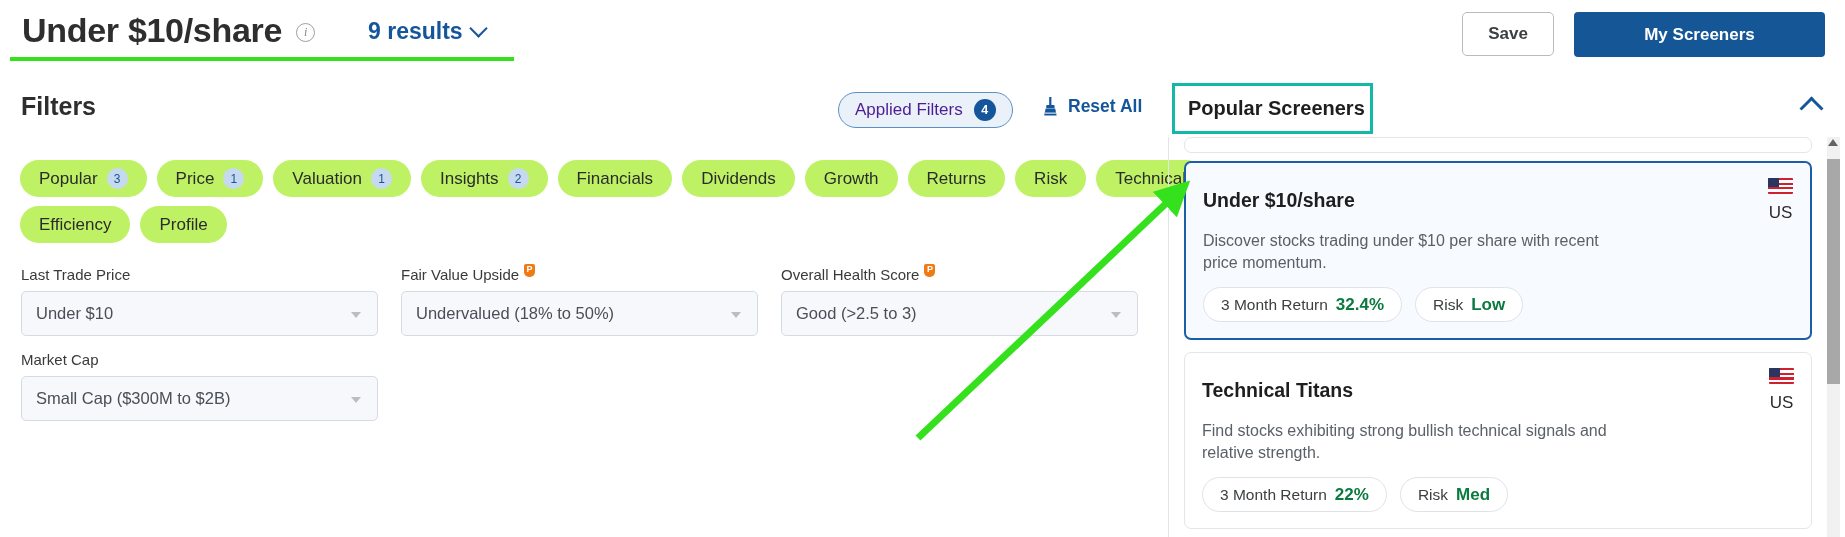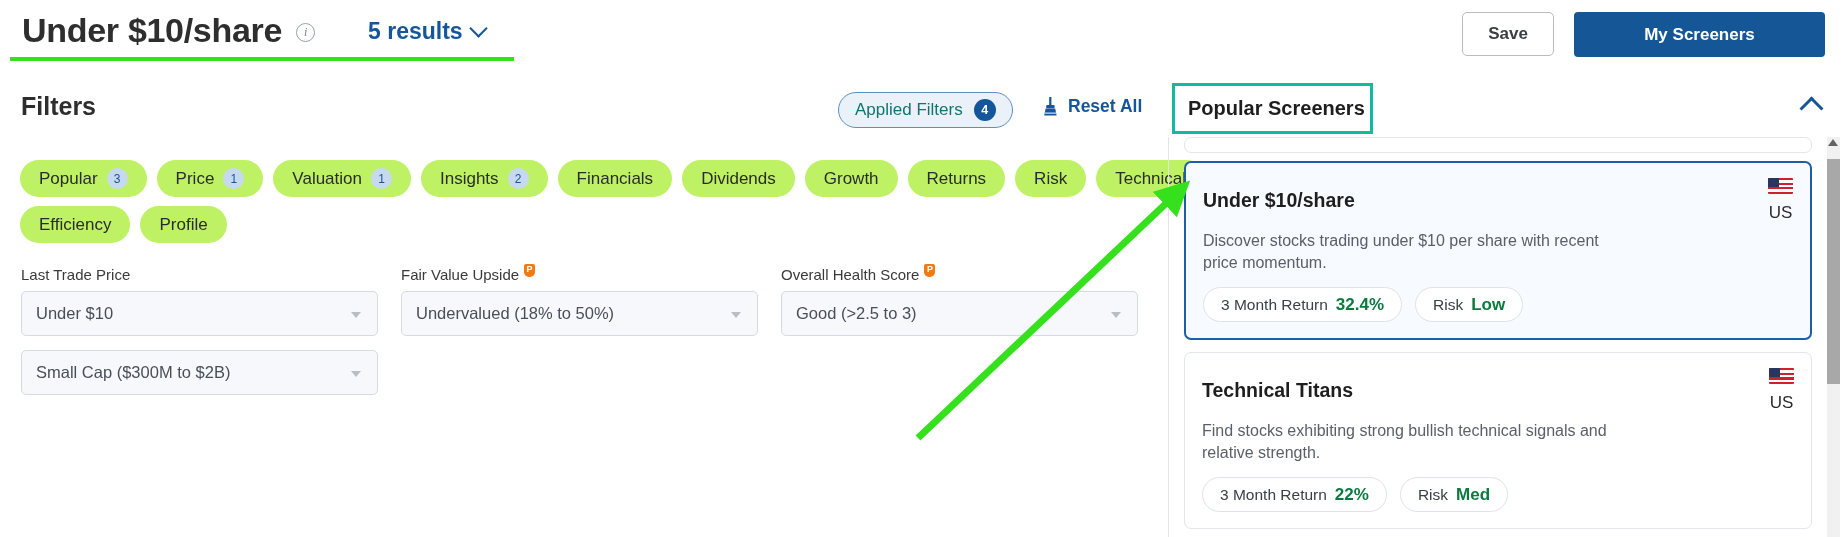--- a/index.html
+++ b/index.html
@@ -62,21 +62,21 @@
   .filters-heading {
     position: absolute; left: 21px; top: 10px;
     font-size: 25px; font-weight: bold; color: #2e2e2e;
   }
   .applied-pill {
     position: absolute; left: 838px; top: 10px;
     height: 36px; padding: 0 16px; border-radius: 18px;
     border: 1px solid #5b90c6; background: #eaf1f8;
     display: flex; align-items: center; gap: 11px; cursor: pointer;
   }
-  .applied-pill .lbl { font-size: 17px; color: #0f766e; }
+  .applied-pill .lbl { font-size: 17px; color: #4c1d95; }
   .applied-pill .cnt {
     width: 22px; height: 22px; border-radius: 50%; background: #15569b;
     color: #fff; font-size: 12.5px; font-weight: bold;
     display: flex; align-items: center; justify-content: center;
   }
   .reset-all {
     position: absolute; left: 1042px; top: 14px;
     display: flex; align-items: center; gap: 9px; cursor: pointer;
   }
   .reset-all .lbl { font-size: 17.5px; font-weight: bold; color: #15569b; }
@@ -185,21 +185,21 @@
 <div class="page">
 
   <div class="header">
     <div class="title-wrap">
       <div class="page-title">Under $10/share</div>
       <div class="info-icon">i</div>
     </div>
     <div class="title-underline"></div>
 
     <div class="results-wrap">
-      <span class="results-text">5 results</span>
+      <span class="results-text">9 results</span>
       <span class="chev-down"></span>
     </div>
 
     <div class="btn-save">Save</div>
     <div class="btn-screeners">My Screeners</div>
   </div>
 
   <div class="filters-row">
     <div class="filters-heading">Filters</div>
 
@@ -303,20 +303,23 @@
         <div class="select">
           <span class="val">Good (&gt;2.5 to 3)</span>
           <span class="caret"></span>
         </div>
       </div>
 
     </div>
 
     <div class="field-row">
       <div class="field">
+        <div class="field-label">
+          <span>Market Cap</span>
+        </div>
         <div class="select">
           <span class="val">Small Cap ($300M to $2B)</span>
           <span class="caret"></span>
         </div>
       </div>
     </div>
   </div>
 
   <div class="divider"></div>
 

